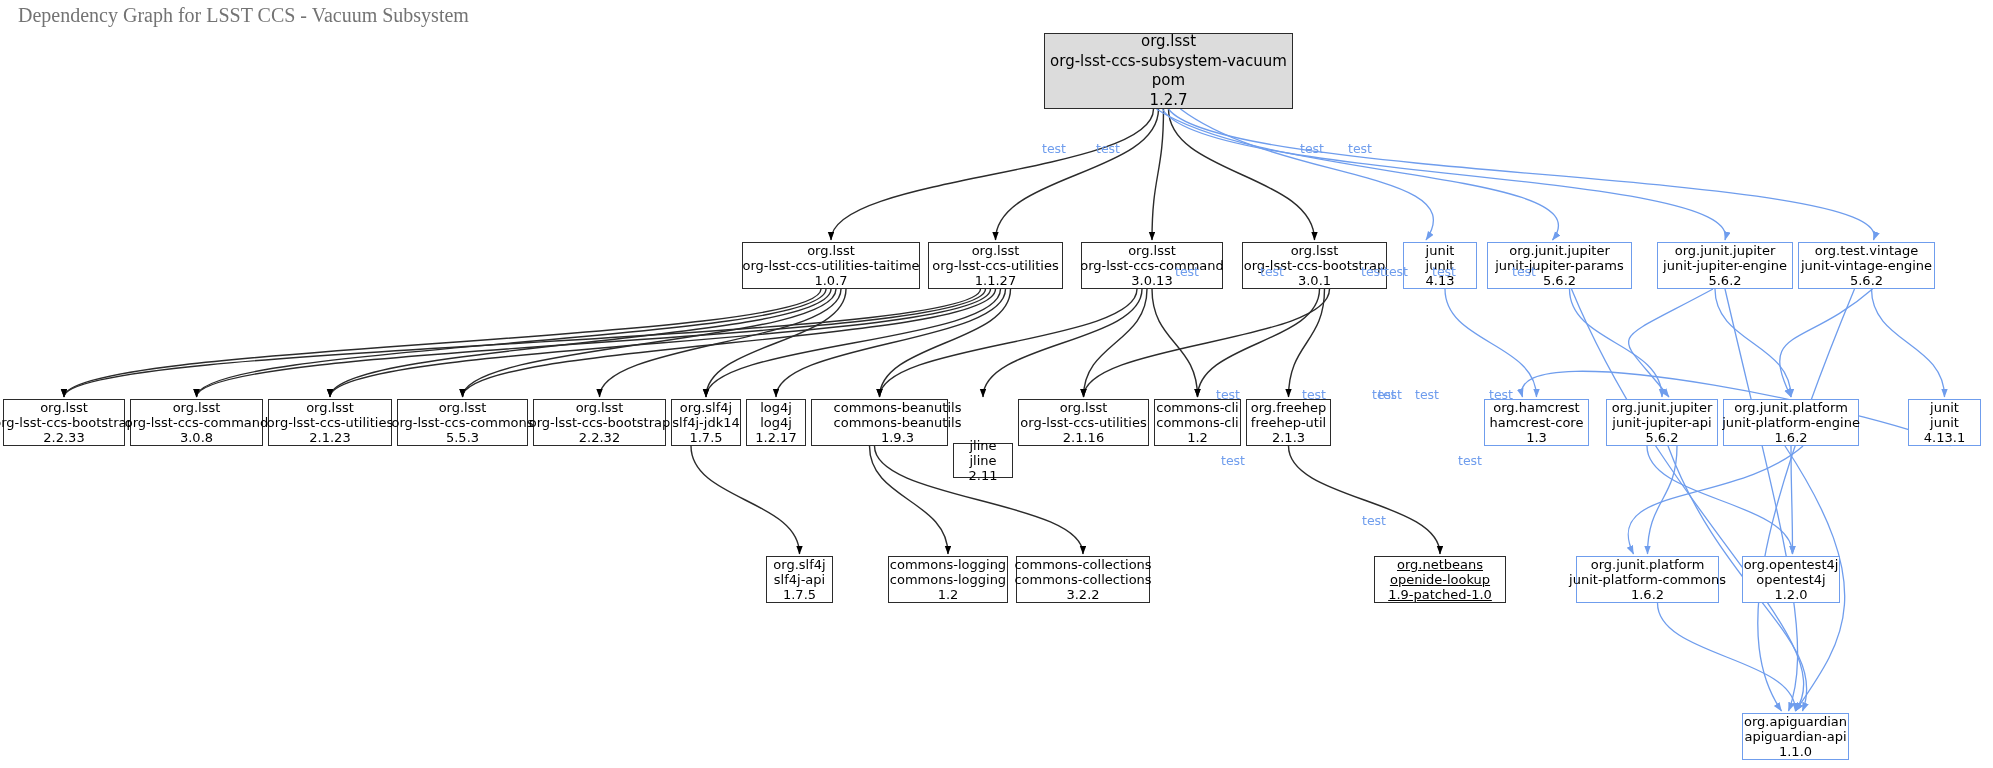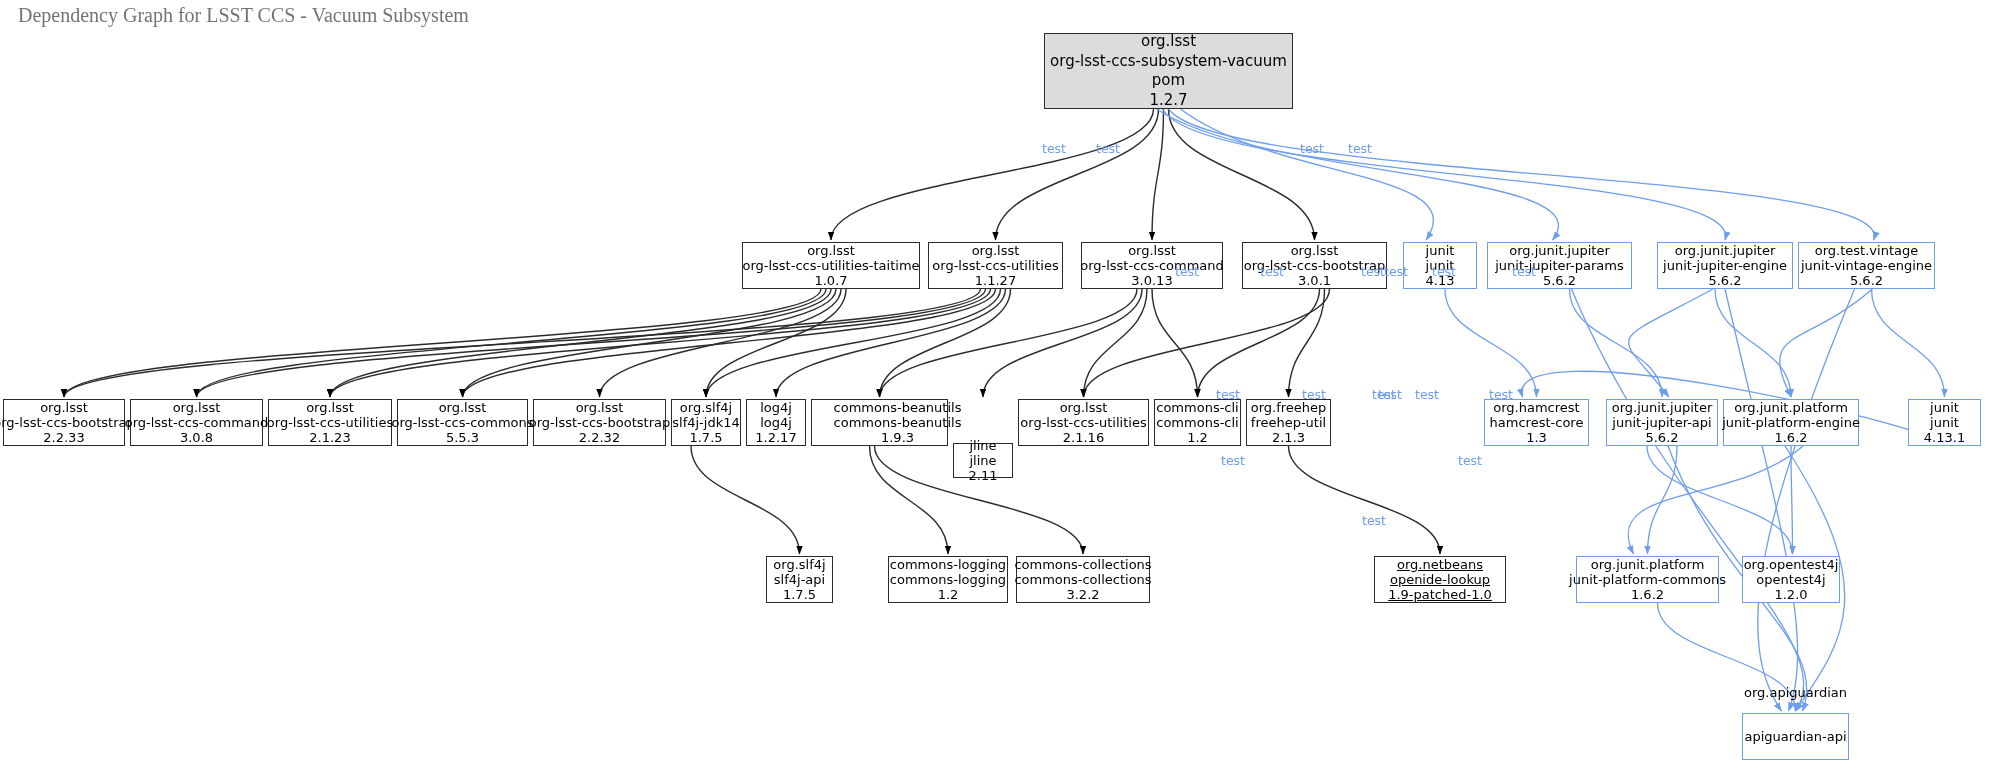--- a/index.html
+++ b/index.html
@@ -245,21 +245,21 @@
       <div class="node test" style="left: 1576px; top: 556px; width: 143px; height: 47px;">
         <span class="ln">org.junit.platform</span>
         <span class="ln">junit-platform-commons</span>
         <span class="ln">1.6.2</span>
       </div>
       <div class="node test" style="left: 1742px; top: 556px; width: 98px; height: 47px;">
         <span class="ln">org.opentest4j</span>
         <span class="ln">opentest4j</span>
         <span class="ln">1.2.0</span>
       </div>
-      <div class="node test" style="left: 1742px; top: 713px; width: 107px; height: 47px; gap: 29px;">
+      <div class="node test" style="left: 1742px; top: 713px; width: 107px; height: 47px;">
         <span class="ln">org.apiguardian</span>
         <span class="ln">apiguardian-api</span>
         <span class="ln">1.1.0</span>
       </div>
     </div>
   <div id="label-layer">
       <div class="elabel" style="left: 1042px; top: 141px;">test</div>
       <div class="elabel" style="left: 1096px; top: 141px;">test</div>
       <div class="elabel" style="left: 1300px; top: 141px;">test</div>
       <div class="elabel" style="left: 1348px; top: 141px;">test</div>

